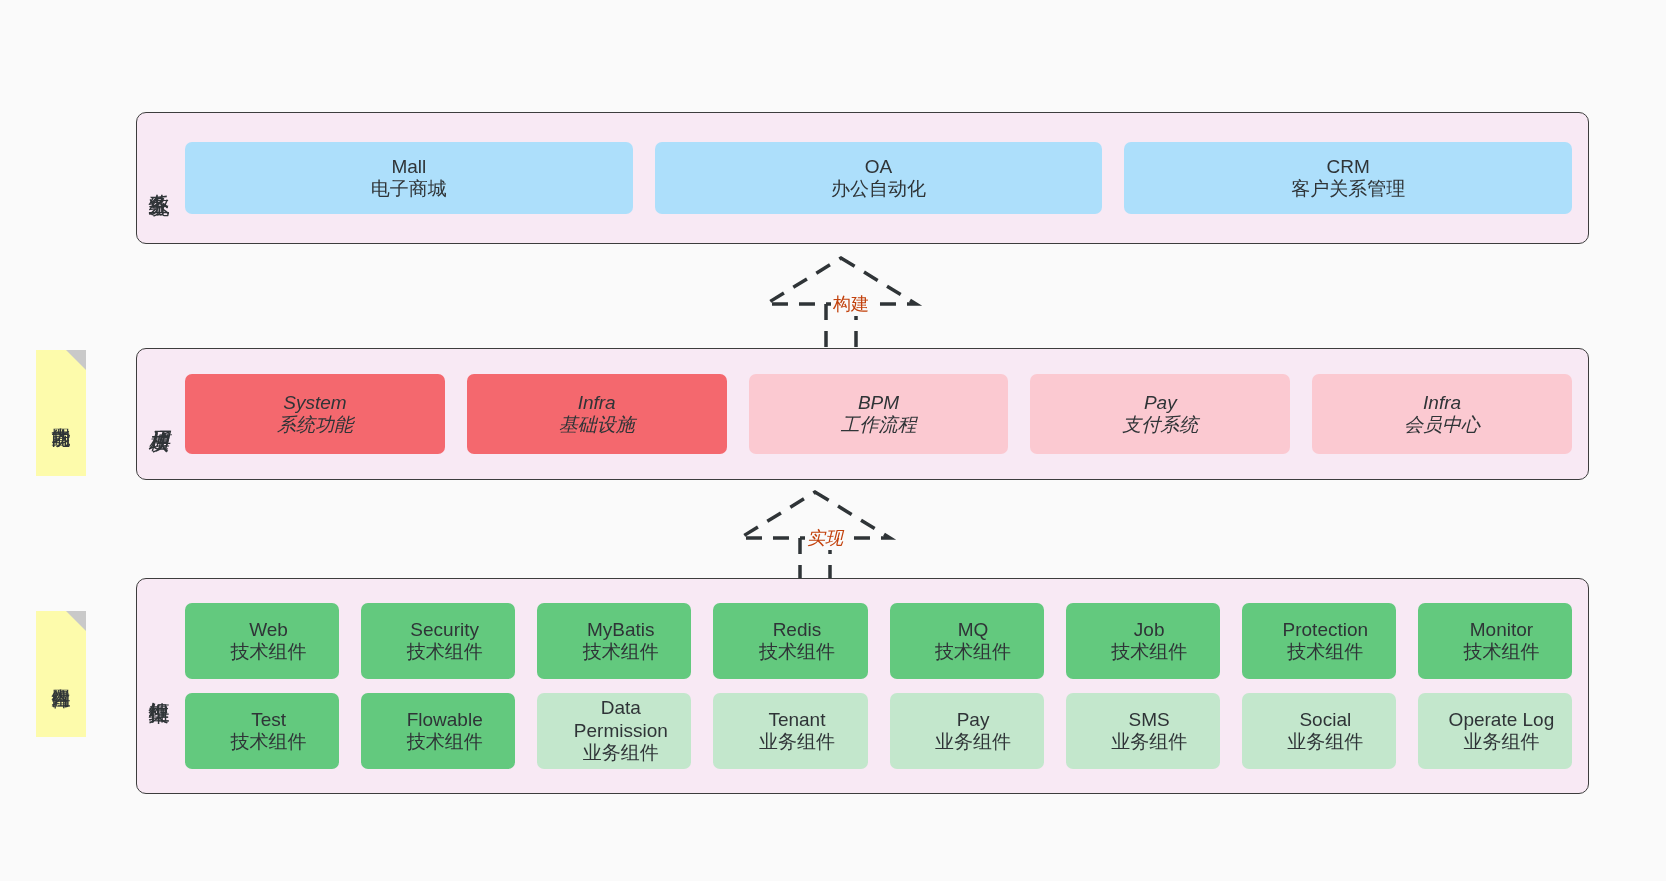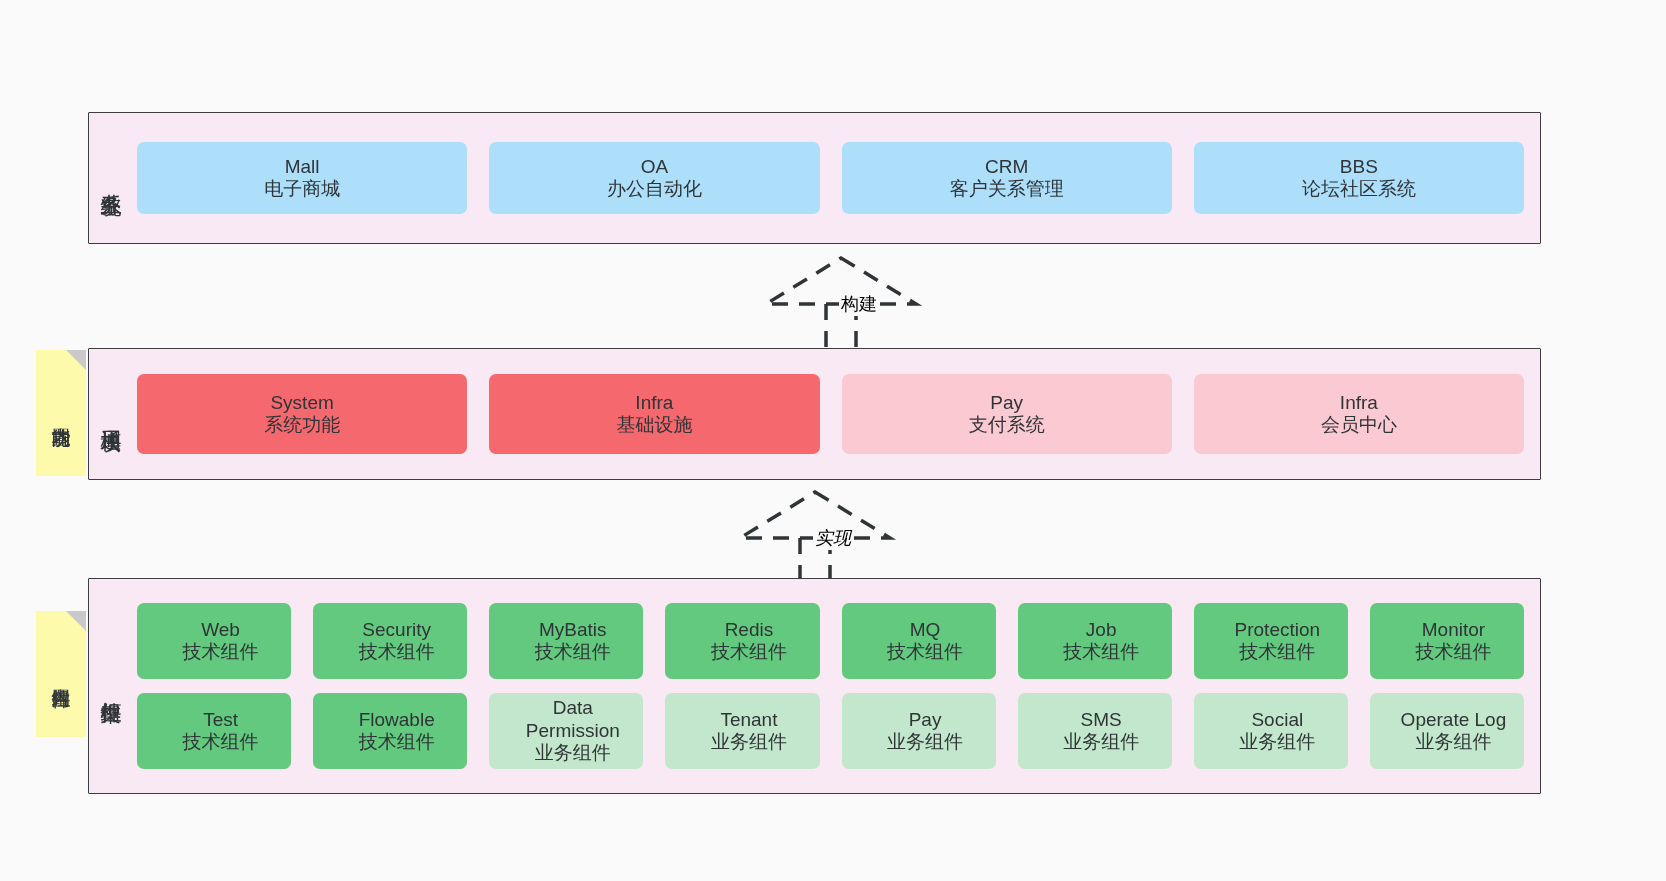--- a/index.html
+++ b/index.html
@@ -20,23 +20,24 @@
     position: absolute;
     inset: 0;
   }
 
   
   .layer {
     position: absolute;
     box-sizing: border-box;
     background: #f8e9f4;
     border: 1.6px solid #3d3d3d;
-    border-radius: 1px;
+    border-radius: 10px;
     display: flex;
     align-items: stretch;
+    margin-left: 48px;
   }
   .layer-title {
     flex: 0 0 auto;
     width: 44px;
     display: flex;
     align-items: center;
     justify-content: center;
     font-size: 21px;
     line-height: 1.04;
     letter-spacing: .5px;
@@ -81,21 +82,21 @@
   .box.blue       { background: #addffb; }
   .box.red        { background: #f4686e; }
   .box.pink       { background: #fbc9d1; }
   .box.green      { background: #63c97e; }
   .box.lightgreen { background: #c3e7cc; }
 
   
   #layer-business  { left: 88px; top: 112px; width: 1453px; height: 132px; }
   #layer-business .box { height: 72px; }
 
-  #layer-modules   { left: 88px; top: 348px; width: 1453px; height: 132px; }
+  #layer-modules   { left: 88px; top: 348px; width: 1453px; height: 132px; font-style: italic; }
   #layer-modules .box { height: 80px; }
 
   #layer-framework { left: 88px; top: 578px; width: 1453px; height: 216px; }
   #layer-framework .box { height: 76px; padding-left: 17px; }
 
   
   .note {
     position: absolute;
     background: #fdfbab;
     width: 50px;
@@ -131,24 +132,23 @@
   }
   .arrow svg { display: block; overflow: visible; }
   .arrow .label {
     position: absolute;
     left: 50%;
     top: 40px;
     transform: translateX(-10px);
     background: #fafafa;
     padding: 0 2px;
     font-size: 18px;
-    color: #000000;
+    color: #c2410c;
     white-space: nowrap;
     user-select: none;
-    margin-left: 8px;
   }
   #arrow-build   { left: 756px; top: 252px; }
   #arrow-realize { left: 730px; top: 486px; font-style: italic; }
 </style>
 </head>
 <body>
 
 <div class="canvas">
 
   <div class="layer" id="layer-business">
@@ -160,24 +160,20 @@
           <span class="sub">电子商城</span>
         </div>
         <div class="box blue">
           <span class="ttl">OA</span>
           <span class="sub">办公自动化</span>
         </div>
         <div class="box blue">
           <span class="ttl">CRM</span>
           <span class="sub">客户关系管理</span>
         </div>
-        <div class="box blue">
-          <span class="ttl">BBS</span>
-          <span class="sub">论坛社区系统</span>
-        </div>
       </div>
     </div>
   </div>
 
   <div class="arrow" id="arrow-build">
     <svg width="170" height="100" viewBox="0 0 170 100" aria-hidden="true">
       <path d="M85 6 L160 52 L10 52 Z" fill="none" stroke="#2f3437" stroke-width="3.5" stroke-dasharray="16 11" stroke-linecap="butt"></path>
       <path d="M70 52 L70 98 M100 52 L100 98 M70 98 L100 98" fill="none" stroke="#2f3437" stroke-width="3.5" stroke-dasharray="16 11"></path>
     </svg>
     <span class="label">构建</span>
@@ -189,20 +185,24 @@
       <div class="row">
         <div class="box red">
           <span class="ttl">System</span>
           <span class="sub">系统功能</span>
         </div>
         <div class="box red">
           <span class="ttl">Infra</span>
           <span class="sub">基础设施</span>
         </div>
         <div class="box pink">
+          <span class="ttl">BPM</span>
+          <span class="sub">工作流程</span>
+        </div>
+        <div class="box pink">
           <span class="ttl">Pay</span>
           <span class="sub">支付系统</span>
         </div>
         <div class="box pink">
           <span class="ttl">Infra</span>
           <span class="sub">会员中心</span>
         </div>
       </div>
     </div>
   </div>

